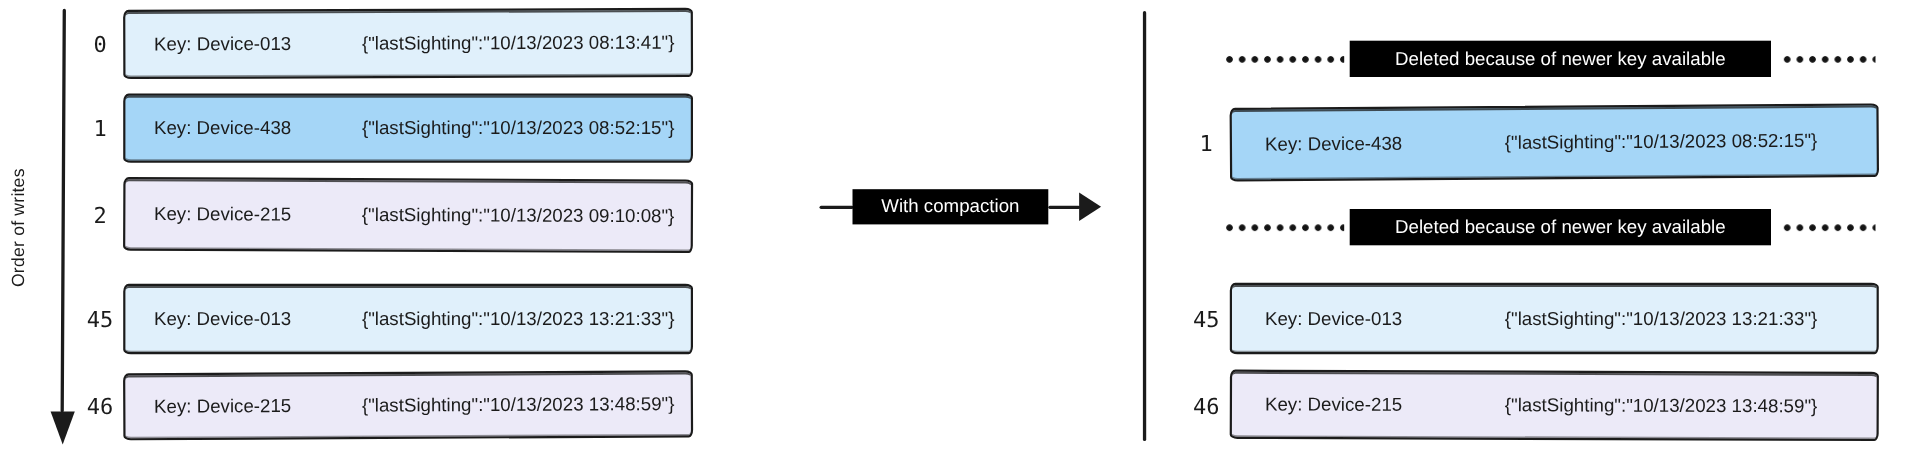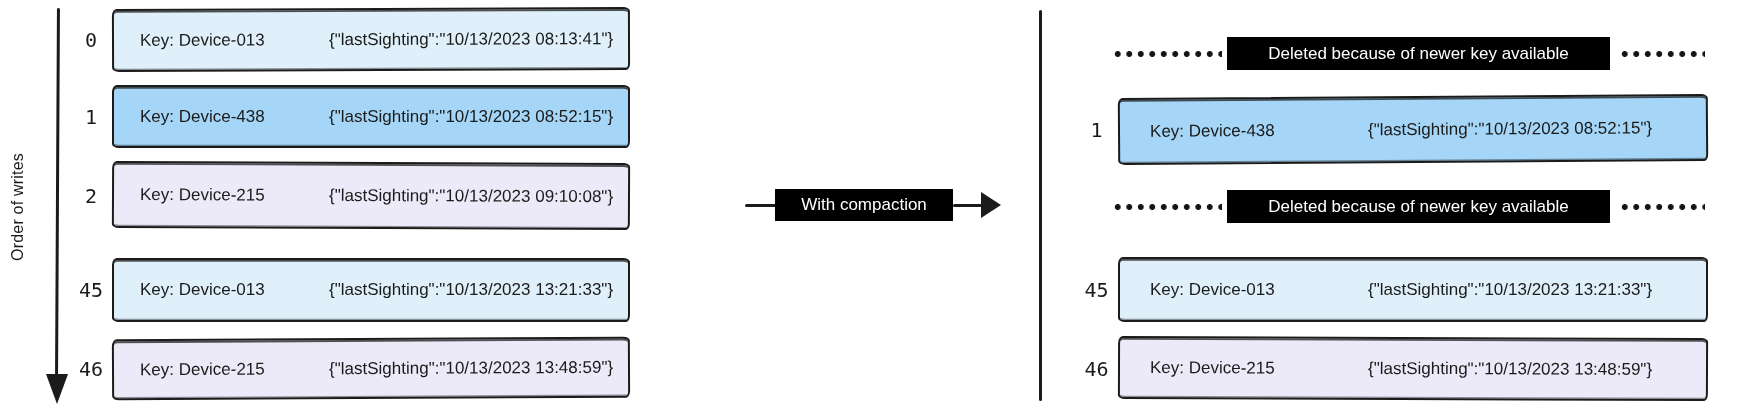--- a/index.html
+++ b/index.html
@@ -85,21 +85,21 @@
   .dots-left  { width:110px; margin-right:5px; }
   .dots-right { width:86px;  margin-left:9px; }
   .tombstone-label {
     width:383px; height:33px; flex:0 0 383px;
     background:var(--tomb-bg,#000); color:var(--tomb-fg,#fff);
     display:flex; align-items:center; justify-content:center;
     font-size:17px; white-space:nowrap;
   }
 
   
-  .connector { position:absolute; left:745px; top:189px; width:260px; height:32px; }
+  .connector { position:absolute; left:745px; top:172px; width:260px; height:32px; }
   .connector-tail { position:absolute; left:0; top:14.5px; width:31px; height:3.2px; background:var(--ink,#1b1b1b); border-radius:2px; }
   .connector-box {
     position:absolute; left:30px; top:0; width:178px; height:32px;
     background:var(--tomb-bg,#000); color:var(--tomb-fg,#fff);
     display:flex; align-items:center; justify-content:center;
     font-size:17px; white-space:nowrap;
   }
   .connector-lead { position:absolute; left:208px; top:14.5px; width:29px; height:3.2px; background:var(--ink,#1b1b1b); border-radius:2px; }
   .connector-arrowhead {
     position:absolute; left:236px; top:3px; width:0; height:0;

